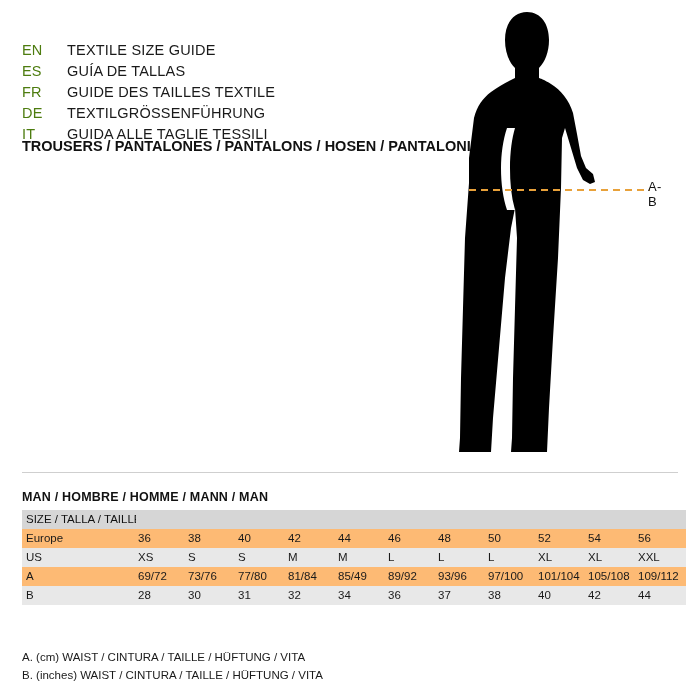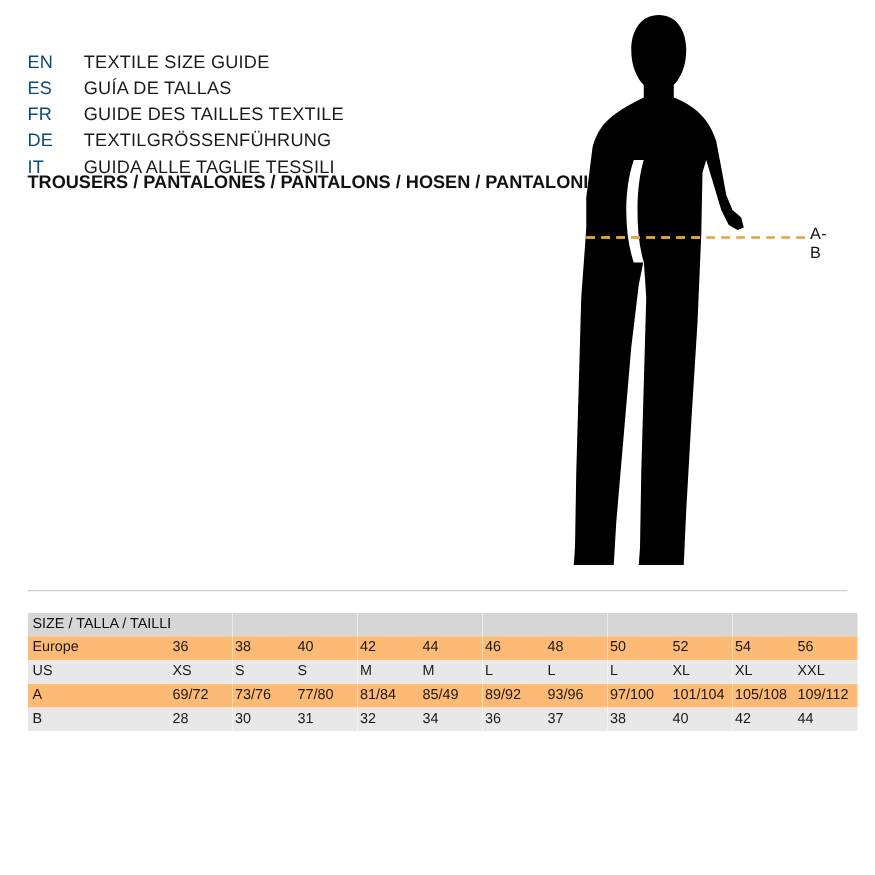--- a/index.html
+++ b/index.html
@@ -31,21 +31,21 @@
   .lang-row {
     display: flex;
     align-items: baseline;
     height: 21px;
     font-size: 14.5px;
     letter-spacing: 0.2px;
   }
   .lang-code {
     width: 45px;
     flex: 0 0 45px;
-    color: #0c4a6e;
+    color: #4d7c0f;
   }
   .lang-text {
     color: #1a1a1a;
     white-space: nowrap;
     margin-top: 20px;
   }
   .garment-line {
     margin-top: 11px;
     font-size: 14.5px;
     font-weight: bold;
@@ -182,20 +182,21 @@
 
       <line x1="14" y1="182" x2="195" y2="182" stroke="#e8a13a" stroke-width="2" stroke-dasharray="7,5"></line>
       <line x1="14" y1="182" x2="108" y2="182" stroke="#e8a13a" stroke-width="2" stroke-dasharray="7,5"></line>
     </svg>
     <div class="ab-label">A-B</div>
   </div>
 
   <div class="hr-top"></div>
 
   <div class="table-block">
+    <div class="man-title">MAN / HOMBRE / HOMME / MANN / MAN</div>
     <table class="sizes">
       <tbody>
         <tr class="head-row">
           <td class="first">SIZE / TALLA / TAILLE / GRÖSSE / TAGLIA</td>
           <td class="cell"></td>
           <td class="cell"></td>
           <td class="cell"></td>
           <td class="cell"></td>
           <td class="cell"></td>
           <td class="cell"></td>
@@ -262,14 +263,18 @@
           <td class="cell">37</td>
           <td class="cell">38</td>
           <td class="cell">40</td>
           <td class="cell">42</td>
           <td class="cell">44</td>
         </tr>
       </tbody>
     </table>
   </div>
 
+  <div class="footnotes">
+    <div class="footnote">A. (cm) WAIST / CINTURA / TAILLE / HÜFTUNG / VITA</div>
+    <div class="footnote">B. (inches) WAIST / CINTURA / TAILLE / HÜFTUNG / VITA</div>
+  </div>
 
 </div>
 
 </body></html>

